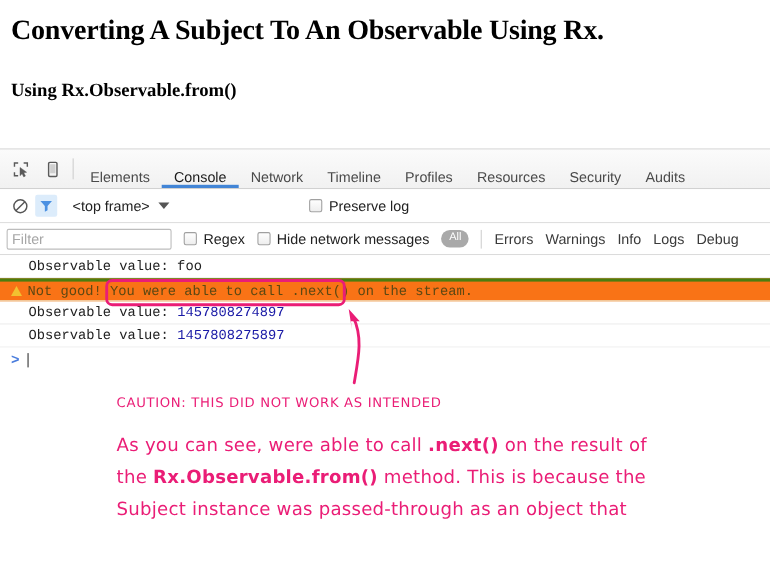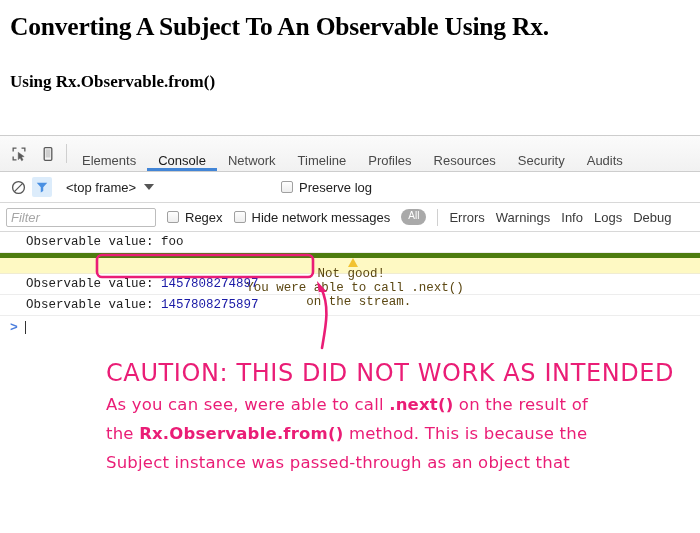--- a/index.html
+++ b/index.html
@@ -129,21 +129,20 @@
   }
   .filter-input {
     width: 150px; height: 19px;
     border: 1px solid #bdbdbd;
     border-radius: 2px;
     font-size: 13px;
     font-family: "Liberation Sans", sans-serif;
     color: #222;
     padding: 0 4px;
     background: #fff;
-    font-style: italic;
   }
   .filter-input::placeholder { color: #a6a6a6; }
   .level-pill {
     font-size: 10px;
     color: #fff;
     background: #a9a9a9;
     border-radius: 9px;
     padding: 1px 7px 2px 7px;
     line-height: 1.25;
     white-space: nowrap;
@@ -160,25 +159,24 @@
     height: 21px;
     border-bottom: 1px solid #ededed;
     font-family: "Liberation Mono", monospace;
     font-size: 12.5px;
     color: #222;
     padding-left: 10px;
     white-space: pre;
   }
   .msg .gutter { width: 16px; flex: 0 0 16px; }
   .msg.warn {
-    background: #fef9c3;
+    background: #f97316;
     border-bottom-color: #f0ecd2;
-    border-top: 5px solid #4d7c0f;
+    border-top: 3px solid #4d7c0f;
     color: #5c4813;
-    flex-direction: column;
   }
   .warn-tri {
     width: 0; height: 0;
     border-left: 5.5px solid transparent;
     border-right: 5.5px solid transparent;
     border-bottom: 9.5px solid #f2c230;
     margin-right: 5px;
     position: relative;
     top: 0px;
   }
@@ -205,21 +203,21 @@
     pointer-events: none;
   }
   .anno-text {
     position: absolute;
     color: #ea1d76;
     font-family: "DejaVu Sans", sans-serif;
     white-space: nowrap;
   }
   .anno-caution {
     left: 106px; top: 359px;
-    font-size: 24px;
+    font-size: 12px;
     letter-spacing: 0.6px;
   }
   .anno-body {
     left: 106px;
     font-size: 16.5px;
     letter-spacing: 0.2px;
   }
   .anno-body b { font-weight: bold; }
   .l1 { top: 395px; }
   .l2 { top: 424px; }

